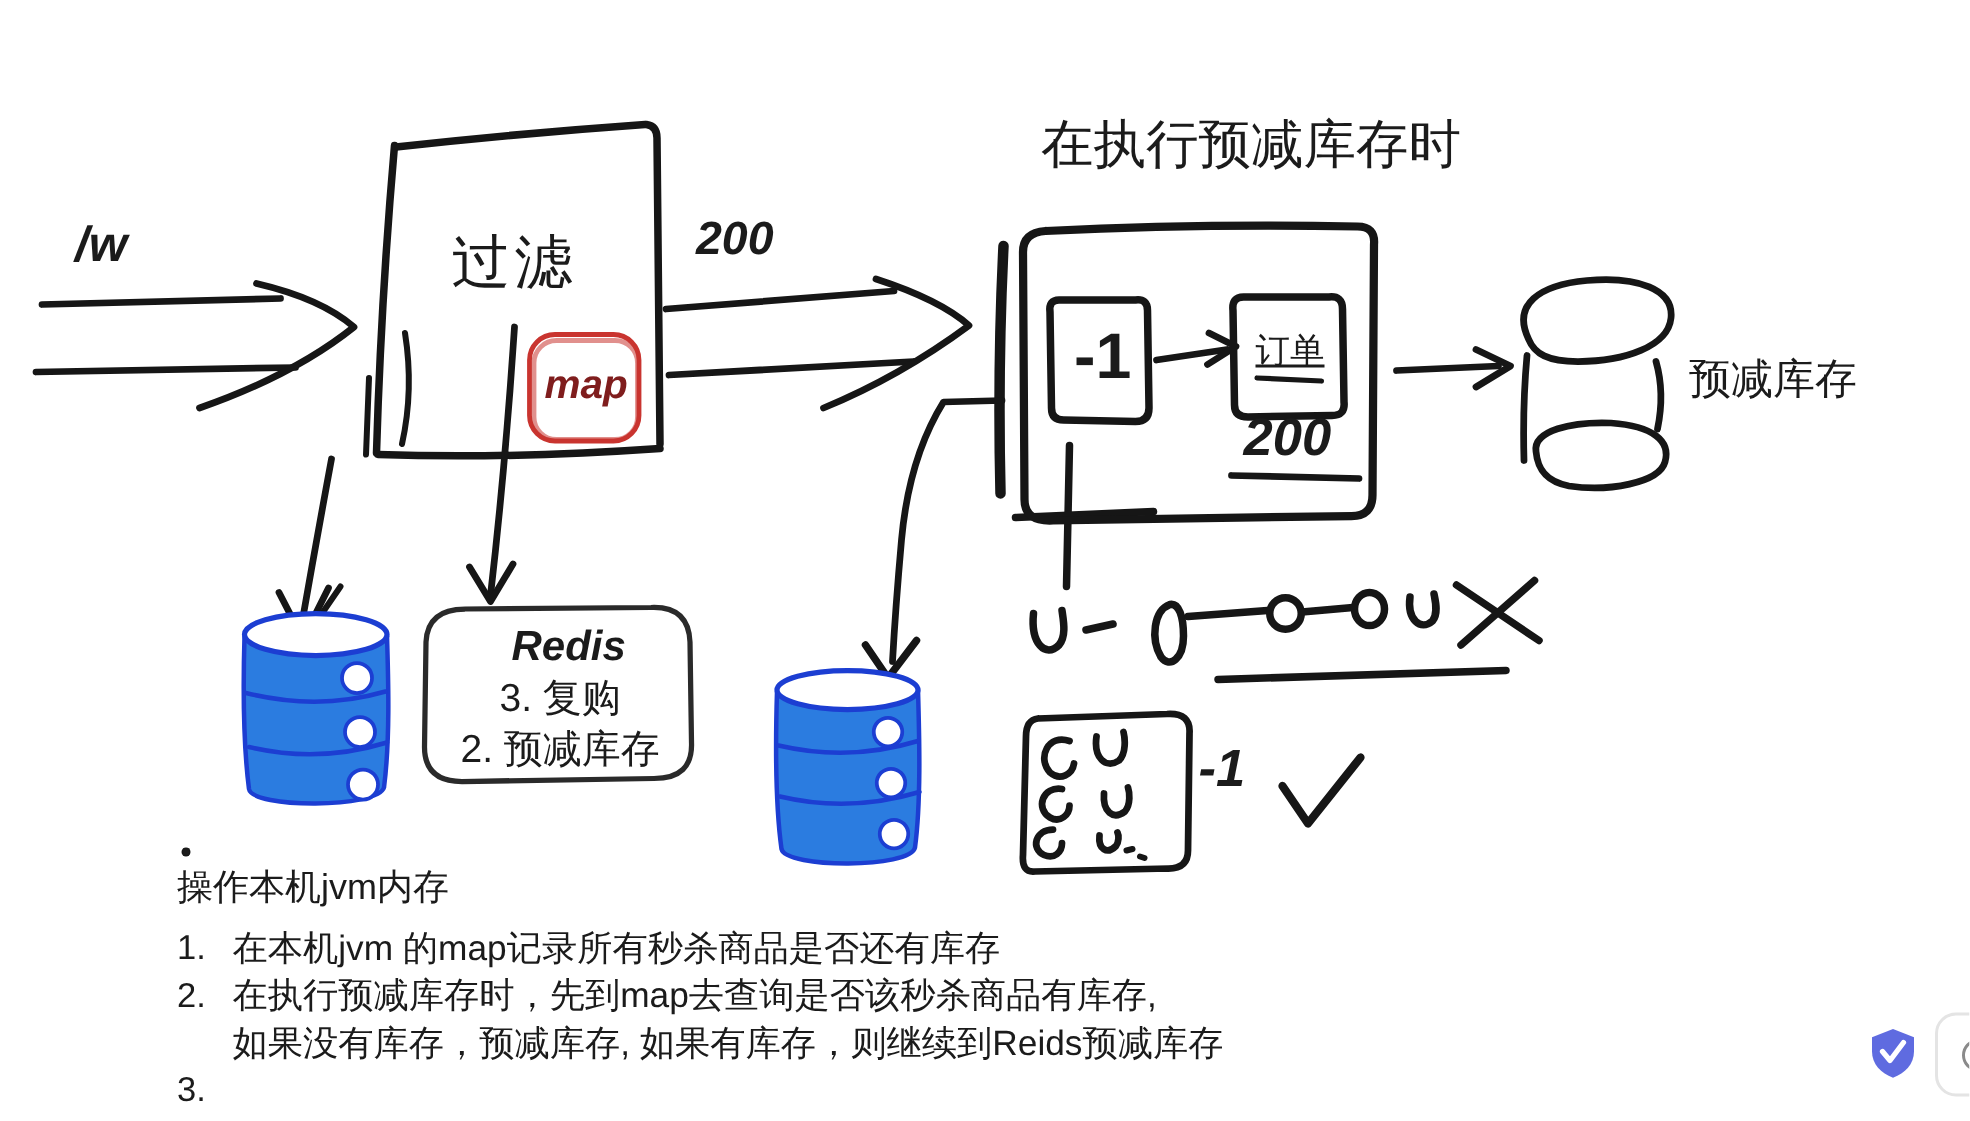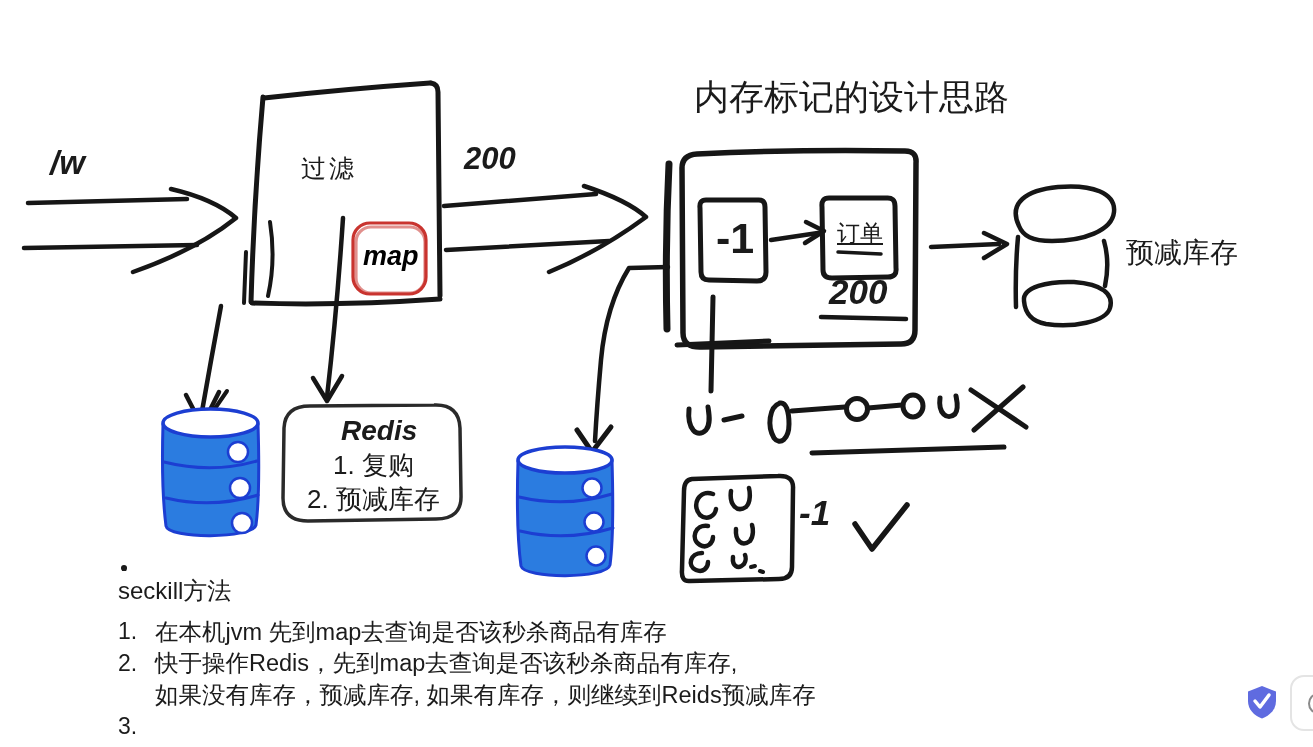--- a/index.html
+++ b/index.html
@@ -4,22 +4,22 @@
 <style>
   html,body{margin:0;padding:0;background:#ffffff;}
   .stage{
     position:relative;width:1313px;height:747px;background:#ffffff;overflow:hidden;
     font-family:"Liberation Sans","DejaVu Sans",sans-serif;color:#1b1b1b;
   }
   .sketch-svg{position:absolute;left:0;top:0;width:1313px;height:747px;}
   .lbl{position:absolute;white-space:nowrap;line-height:1;}
   .hand{font-weight:700;font-style:italic;}
   .lbl-request{left:50px;top:146px;font-size:33px;}
-  .lbl-filter{left:301px;top:156px;font-size:25px;letter-spacing:3px;}
-  .lbl-map{left:363px;top:243px;font-size:27px;color:#000000;}
+  .lbl-filter{left:301px;top:156px;font-size:39px;letter-spacing:3px;}
+  .lbl-map{left:363px;top:243px;font-size:27px;color:#7f1d1d;}
   .lbl-rate{left:464px;top:143px;font-size:31px;}
   .lbl-title{left:694px;top:79px;font-size:35px;}
   .lbl-minus1{left:716px;top:217px;font-size:43px;font-weight:700;}
   .lbl-order{left:837px;top:222px;font-size:23px;text-decoration:underline;}
   .lbl-order-count{left:829px;top:274px;font-size:35px;}
   .lbl-table{left:1126px;top:239px;font-size:28px;}
   .lbl-redis-title{left:341px;top:417px;font-size:28px;}
   .lbl-redis-1{left:333px;top:452px;font-size:26px;}
   .lbl-redis-2{left:307px;top:486px;font-size:26px;text-align:right;}
   .lbl-result{left:799px;top:495px;font-size:35px;}
@@ -177,40 +177,40 @@
       <path d="M855,524 L872,549 L907,505"></path>
     </g>
 
     <circle cx="124" cy="568" r="3" fill="#161616" stroke="none"></circle>
   </svg>
 
   <div class="lbl hand lbl-request">/w</div>
   <div class="lbl lbl-filter">过滤</div>
   <div class="lbl hand lbl-map">map</div>
   <div class="lbl hand lbl-rate">200</div>
-  <div class="lbl lbl-title">内存标记的设计思路</div>
+  <div class="lbl lbl-title">在执行预减库存时</div>
   <div class="lbl lbl-minus1">-1</div>
   <div class="lbl lbl-order">订单</div>
   <div class="lbl hand lbl-order-count">200</div>
   <div class="lbl lbl-table">预减库存</div>
   <div class="lbl hand lbl-redis-title">Redis</div>
-  <div class="lbl lbl-redis-1">1. 复购</div>
+  <div class="lbl lbl-redis-1">3. 复购</div>
   <div class="lbl lbl-redis-2">2. 预减库存</div>
   <div class="lbl hand lbl-result">-1</div>
   <div class="lbl lbl-dot">.</div>
 
   <div class="notes">
-    <div class="notes-heading">seckill方法</div>
+    <div class="notes-heading">操作本机jvm内存</div>
     <div class="note-row">
       <span class="note-num">1.</span>
-      <span class="note-text">在本机jvm 先到map去查询是否该秒杀商品有库存</span>
+      <span class="note-text">在本机jvm 的map记录所有秒杀商品是否还有库存</span>
     </div>
     <div class="note-row">
       <span class="note-num">2.</span>
-      <span class="note-text">快于操作Redis，先到map去查询是否该秒杀商品有库存,</span>
+      <span class="note-text">在执行预减库存时，先到map去查询是否该秒杀商品有库存,</span>
     </div>
     <div class="note-row">
       <span class="note-num"></span>
       <span class="note-text">如果没有库存，预减库存, 如果有库存，则继续到Reids预减库存</span>
     </div>
     <div class="note-row">
       <span class="note-num">3.</span>
     </div>
   </div>
 

